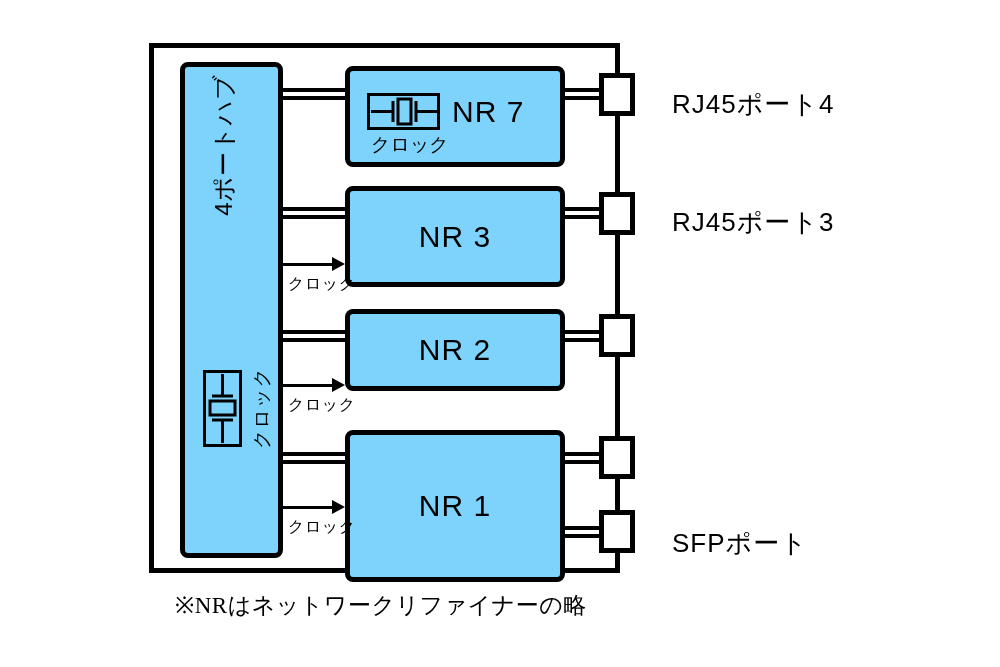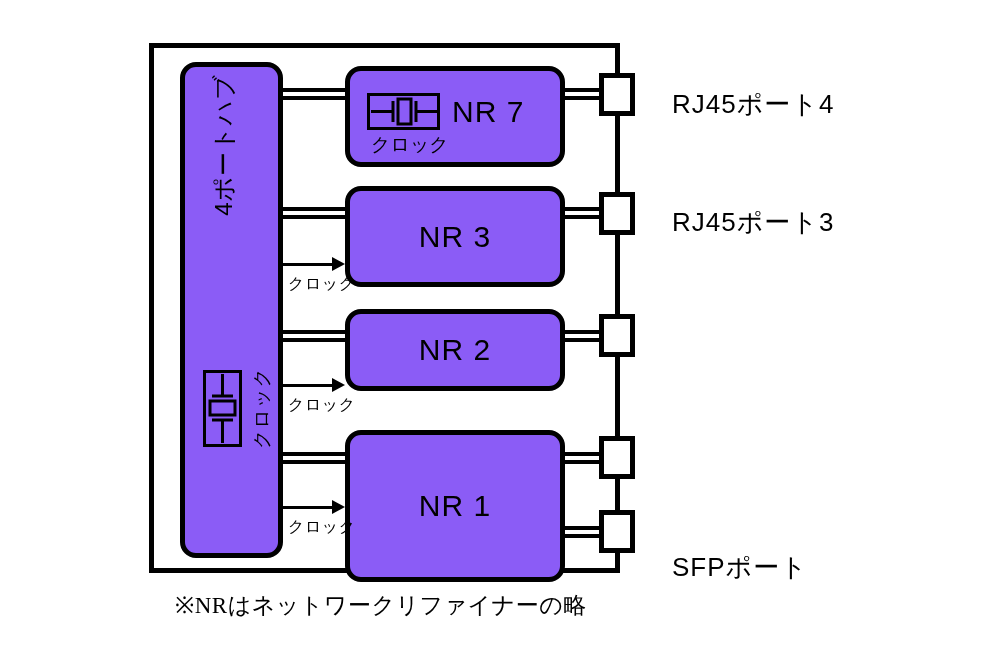--- a/index.html
+++ b/index.html
@@ -7,21 +7,21 @@
     position:relative;width:1000px;height:667px;background:#ffffff;
     font-family:"Liberation Sans","DejaVu Sans",sans-serif;color:#000;
     overflow:hidden;
   }
   .abs{position:absolute;}
   .outer-box{
     left:149px;top:43px;width:471px;height:530px;
     border:5px solid #000;box-sizing:border-box;background:#fff;
   }
   .round-box{
-    border:5px solid #000;border-radius:16px;box-sizing:border-box;background:#8b5cf6;
+    border:5px solid #000;border-radius:8px;box-sizing:border-box;background:#7dd3fc;
   }
   .hub-box{left:180px;top:62px;width:103px;height:496px;}
   .vtext{
     white-space:nowrap;transform:translate(-50%,-50%) rotate(-90deg);
     transform-origin:center center;
   }
   .hub-label{left:224px;top:145px;font-size:24px;letter-spacing:1px;}
   .hub-clock-label{left:262px;top:408px;font-size:19px;letter-spacing:1px;}
   .nr-box{left:345px;width:220px;display:flex;align-items:center;justify-content:center;}
   .nr-label{font-size:30px;letter-spacing:1px;}
@@ -120,17 +120,17 @@
   <div class="abs arrow-label" style="left:288px;top:517px;">クロック</div>
 
   <div class="abs port-square" style="top:73px;"></div>
   <div class="abs port-square" style="top:192px;"></div>
   <div class="abs port-square" style="top:314px;"></div>
   <div class="abs port-square" style="top:436px;"></div>
   <div class="abs port-square" style="top:510px;"></div>
 
   <div class="abs port-label" style="top:89px;">RJ45ポート4</div>
   <div class="abs port-label" style="top:207px;">RJ45ポート3</div>
-  <div class="abs port-label" style="top:528px;margin-top:24px;">SFPポート</div>
+  <div class="abs port-label" style="top:528px;">SFPポート</div>
 
   <div class="abs footnote">※NRはネットワークリファイナーの略</div>
 
 </div>
 
 </body></html>

